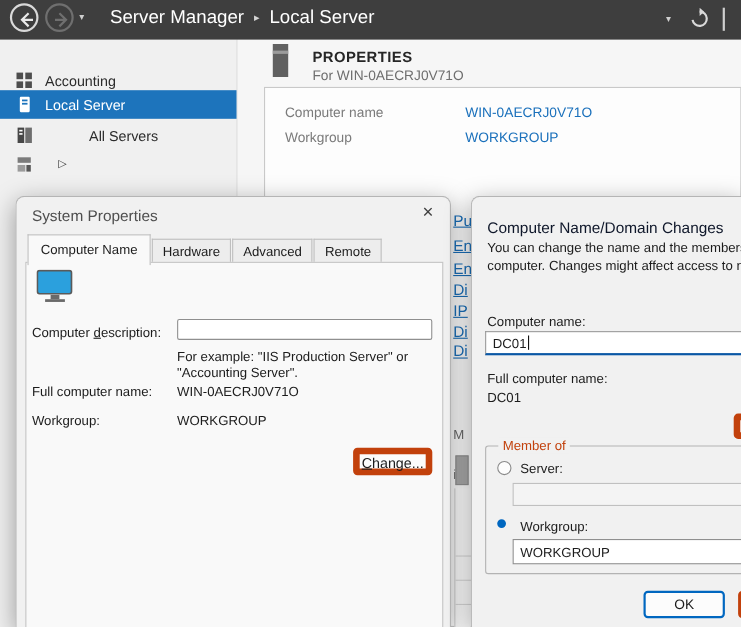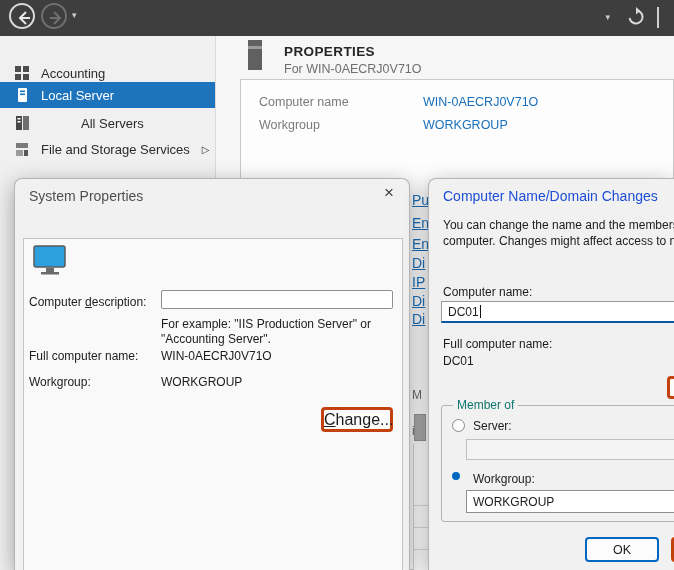--- a/index.html
+++ b/index.html
@@ -62,34 +62,34 @@
   .sp-intro{position:absolute; left:62px; top:70px; width:324px; line-height:14px;}
   .sp-desc-label{position:absolute; left:14px; top:116px;}
   .ukey{text-decoration:underline;}
   .sp-desc-input{position:absolute; left:146px; top:111px; width:232px; height:19px; background:#fff; border:1px solid #8f8f8f; border-radius:2px;}
   .sp-example{position:absolute; left:146px; top:138px; width:252px; line-height:15px;}
   .sp-l1{position:absolute; left:14px; top:170px;}
   .sp-v1{position:absolute; left:146px; top:170px;}
   .sp-l2{position:absolute; left:14px; top:196px;}
   .sp-v2{position:absolute; left:146px; top:196px;}
   .sp-rename{position:absolute; left:14px; top:230px; width:286px; line-height:15px;}
-  .btn{background:#fcfcfc; border:3px solid #c2410c; border-radius:4px; font-size:16px; color:#1c1c1c; font-family:"Liberation Sans",sans-serif; cursor:pointer; text-align:center;}
+  .btn{background:#fcfcfc; border:6px solid #c2410c; border-radius:4px; font-size:13px; color:#1c1c1c; font-family:"Liberation Sans",sans-serif; cursor:pointer; text-align:center;}
   .sp-change{position:absolute; left:306px; top:228px; width:72px; height:25px;}
 
   .domchanges{left:428px; top:178px; width:246px; height:392px; border-radius:8px 0 0 0; border-right:none; border-bottom:none; z-index:20;}
-  .dc-title{color:#1d4ed8;}
+  .dc-title{color:#0f172a;margin-top:11px;}
   .dc-body{position:absolute; left:14px; top:38px; line-height:16px; white-space:nowrap;}
   .dc-cn-label{position:absolute; left:14px; top:106px;}
   .dc-cn-input{position:absolute; left:12px; top:122px; width:240px; height:22px; background:#fff; border:1px solid #9a9a9a; border-bottom:2px solid #0a57a5; padding:3px 0 0 6px; font-size:12px;}
   .caret-line{display:inline-block; width:1px; height:13px; background:#111; vertical-align:-2px; margin-left:1px;}
   .dc-fn-label{position:absolute; left:14px; top:158px;}
   .dc-fn-value{position:absolute; left:14px; top:175px;}
   .dc-more{position:absolute; left:238px; top:197px; width:44px; height:23px;}
   .memberof{position:absolute; left:12px; top:226px; width:262px; height:117px; border:1px solid #b3b3b3; border-radius:3px;}
-  .memberof .legend{position:absolute; top:-8px; left:11px; background:#f1f1f1; padding:0 4px; font-size:12px; color:#0f766e;}
+  .memberof .legend{position:absolute; top:-8px; left:11px; background:#f1f1f1; padding:0 4px; font-size:12px; color:#c2410c;}
   .radio{position:absolute; border-radius:50%;}
   .radio-off{left:10px; top:13px; width:13px; height:13px; border:1px solid #8a8a8a; background:#fdfdfd;}
   .radio-on{left:10px; top:66px; width:6px; height:6px; border:4.5px solid var(--accent); background:#fff;}
   .mb-domain-label{position:absolute; left:31px; top:13px;}
   .mb-domain-input{position:absolute; left:24px; top:33px; width:232px; height:21px; background:#f4f4f4; border:1px solid #c0c0c0;}
   .mb-wg-label{position:absolute; left:31px; top:66px;}
   .mb-wg-input{position:absolute; left:24px; top:84px; width:232px; height:23px; background:#fff; border:1px solid #8f8f8f; padding:4px 0 0 6px; font-size:12px;}
   .dc-ok{position:absolute; left:156px; top:358px; width:74px; height:25px; border:2px solid var(--accent); font-size:12.5px;}
   .dc-cancel{position:absolute; left:242px; top:358px; width:44px; height:25px;}
 </style>
@@ -103,20 +103,23 @@
       <svg width="20" height="20">
         <path d="M12 4 L6 10 L12 16 M6 10 H16" stroke="#e9e9e9" stroke-width="2" fill="none"></path>
       </svg>
     </div>
     <div class="navcircle nav-fwd">
       <svg width="20" height="20">
         <path d="M8 4 L14 10 L8 16 M4 10 H14" stroke="#6f6f6f" stroke-width="2" fill="none"></path>
       </svg>
     </div>
     <span class="tb-caret">▾</span>
+    <div class="crumbs">
+      <span class="crumb">Server Manager</span><span class="crumb-sep">▸</span><span class="crumb">Local Server</span>
+    </div>
     <span class="tb-right-caret">▾</span>
     <span class="tb-refresh">
       <svg width="20" height="20">
         <path d="M10 3.5 a6.5 6.5 0 1 1 -6.4 7.5" fill="none" stroke="#d9d9d9" stroke-width="2"></path>
         <polygon points="10,0 10,7.5 14.2,3.7" fill="#d9d9d9"></polygon>
       </svg>
     </span>
     <span class="tb-pole"></span>
   </header>
 
@@ -154,21 +157,20 @@
       <span>All Servers</span>
     </div>
     <div class="sb-item" style="top:100px;">
       <span class="ic">
         <svg width="16" height="16">
             <rect x="2" y="2" width="12" height="5" fill="#7b7b7b"></rect>
             <rect x="2" y="9" width="7" height="6" fill="#9b9b9b"></rect>
             <rect x="10" y="9" width="4" height="6" fill="#575757"></rect>
           </svg>
       </span>
-      <span>File and Storage Services</span>
       <span class="sb-expand">▷</span>
     </div>
   </nav>
 
   <main class="mainpanel">
     <span class="ph-icon">
       <svg width="16" height="30">
           <rect x="1" y="0" width="14" height="30" fill="#606060"></rect>
           <rect x="1" y="6" width="14" height="3" fill="#9b9b9b"></rect>
         </svg>
@@ -197,20 +199,23 @@
     <div class="bg-col">
       <span class="row-line" style="top:61px;"></span>
       <span class="row-line" style="top:83px;"></span>
       <span class="row-line" style="top:105px;"></span>
     </div>
   </div>
 
   <section class="dlg sysprops">
     <div class="dlg-title">System Properties</div>
     <div class="sp-close">×</div>
+    <div class="tabs">
+      <span class="tab active">Computer Name</span><span class="tab">Hardware</span><span class="tab">Advanced</span><span class="tab">Remote</span>
+    </div>
     <div class="tabpage"></div>
     <span class="sp-monitor">
       <svg width="34" height="30">
         <rect x="1" y="1" width="31" height="21" rx="2" fill="#2ba0dd" stroke="#5a5a5a" stroke-width="1.5"></rect>
         <rect x="13" y="23" width="8" height="4" fill="#6a6a6a"></rect>
         <rect x="8" y="27" width="18" height="2.5" fill="#6a6a6a"></rect>
       </svg>
     </span>
     <div class="sp-desc-label"><span>Computer </span><span class="ukey">d</span><span>escription:</span></div>
     <div class="sp-desc-input"><span></span></div>

